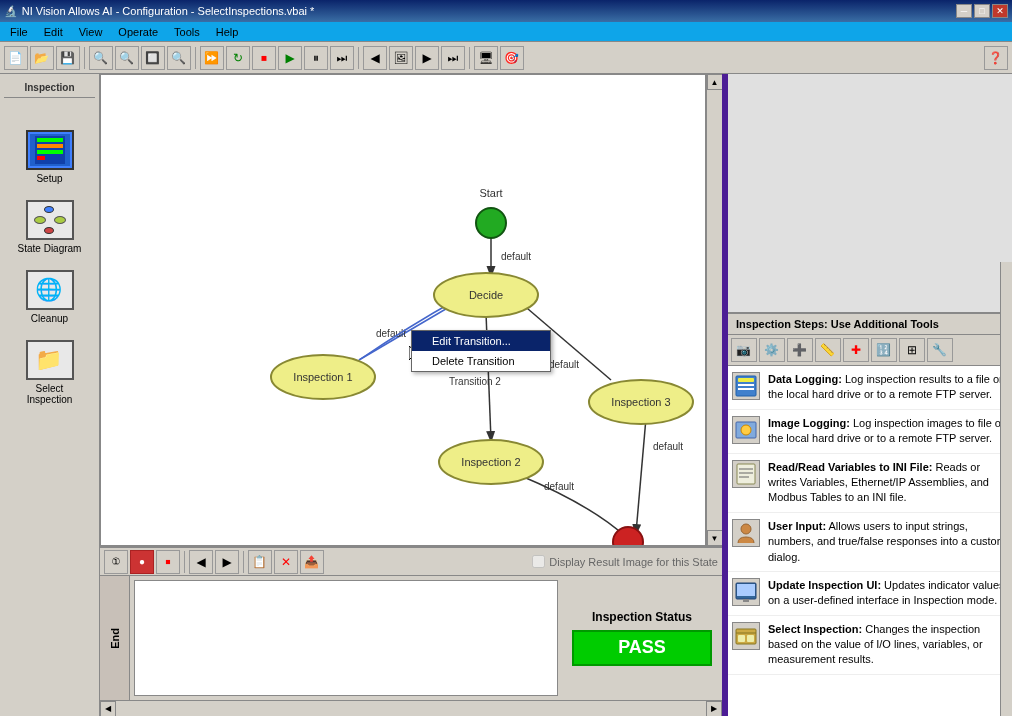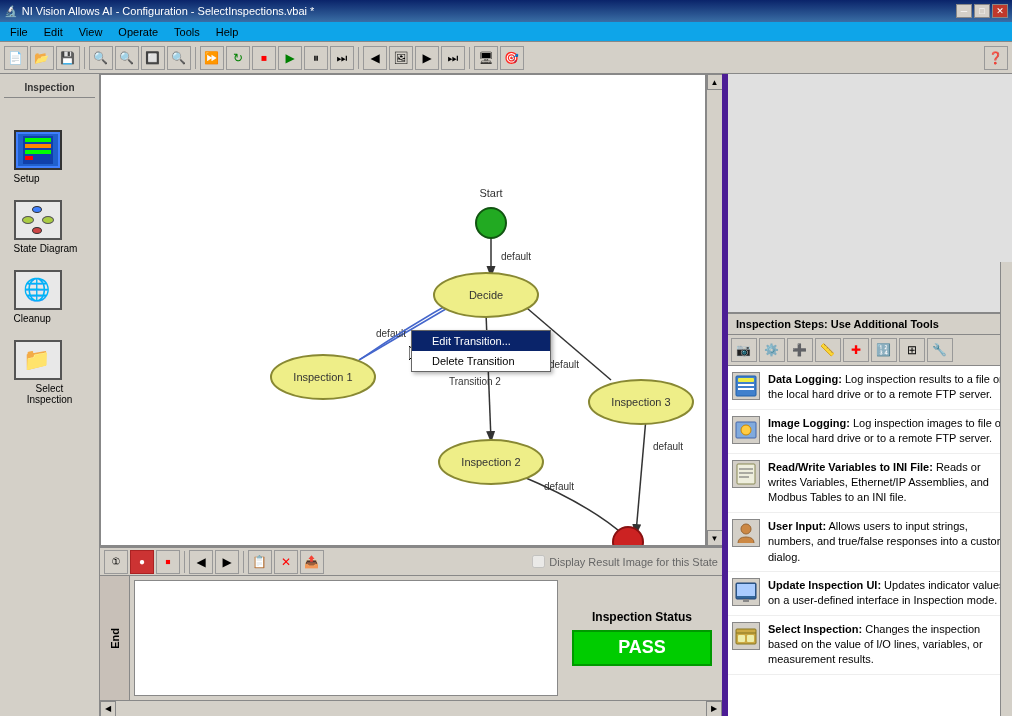--- a/index.html
+++ b/index.html
@@ -20,21 +20,21 @@
     #toolbar { background: #d4d0c8; height: 32px; display: flex; align-items: center; padding: 2px 4px; gap: 2px; border-bottom: 1px solid #888; }
     .toolbar-btn { width: 24px; height: 24px; background: #d4d0c8; border: 1px solid #999; display: flex; align-items: center; justify-content: center; cursor: pointer; font-size: 12px; }
     .toolbar-sep { width: 1px; height: 22px; background: #999; margin: 0 2px; }
     
     
     #main-layout { display: flex; height: calc(716px - 22px - 20px - 32px); }
     
     
     #sidebar { width: 100px; background: #d4d0c8; border-right: 1px solid #888; display: flex; flex-direction: column; align-items: center; padding: 8px 4px; gap: 8px; }
     .sidebar-section { font-size: 10px; font-weight: bold; color: #333; text-align: center; border-bottom: 1px solid #888; width: 100%; padding-bottom: 4px; margin-bottom: 20px; }
-    .sidebar-item { display: flex; flex-direction: column; align-items: flex-start; gap: 3px; cursor: pointer; padding: 4px; width: 80px; }
+    .sidebar-item { display: flex; flex-direction: column; align-items: center; gap: 3px; cursor: pointer; padding: 4px; width: 80px; }
     .sidebar-icon { width: 48px; height: 40px; border: 2px solid #555; background: #e8e8e8; display: flex; align-items: center; justify-content: center; font-size: 18px; }
     .sidebar-label { font-size: 10px; text-align: center; color: #000; }
     
     
     #canvas-container { flex: 1; background: #f0f0f0; position: relative; overflow: hidden; border: 1px solid #888; }
     
     
     #vscroll { width: 16px; background: #d4d0c8; border-left: 1px solid #888; }
     
     
@@ -332,21 +332,21 @@
 
       <div class="step-item">
         <div class="step-icon" style="background:#d4d0c8; border:1px solid #888; width:28px; height:28px; flex-shrink:0; display:flex; align-items:center; justify-content:center;">
           <svg width="24" height="24">
             <rect x="3" y="2" width="18" height="20" rx="1" fill="#eeeedd" stroke="#888855" stroke-width="1"></rect>
             <line x1="5" y1="7" x2="19" y2="7" stroke="#666" stroke-width="1"></line>
             <line x1="5" y1="11" x2="19" y2="11" stroke="#666" stroke-width="1"></line>
             <line x1="5" y1="15" x2="15" y2="15" stroke="#666" stroke-width="1"></line>
           </svg>
         </div>
-        <div class="step-text"><b>Read/Write Variables to INI File:</b> Reads or writes Variables, Ethernet/IP Assemblies, and Modbus Tables to an INI file.</div>
+        <div class="step-text"><b>Read/Read Variables to INI File:</b> Reads or writes Variables, Ethernet/IP Assemblies, and Modbus Tables to an INI file.</div>
       </div>
 
       <div class="step-item">
         <div class="step-icon" style="background:#d4d0c8; border:1px solid #888; width:28px; height:28px; flex-shrink:0; display:flex; align-items:center; justify-content:center;">
           <svg width="24" height="24">
             <circle cx="12" cy="8" r="5" fill="#cc8844" stroke="#996633" stroke-width="1"></circle>
             <path d="M4 22 Q4 16 12 16 Q20 16 20 22" fill="#cc8844" stroke="#996633" stroke-width="1"></path>
           </svg>
         </div>
         <div class="step-text"><b>User Input:</b> Allows users to input strings, numbers, and true/false responses into a custom dialog.</div>

